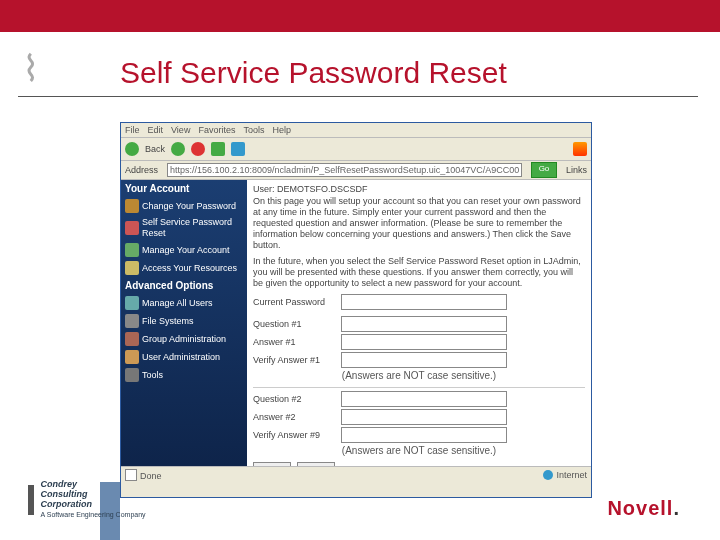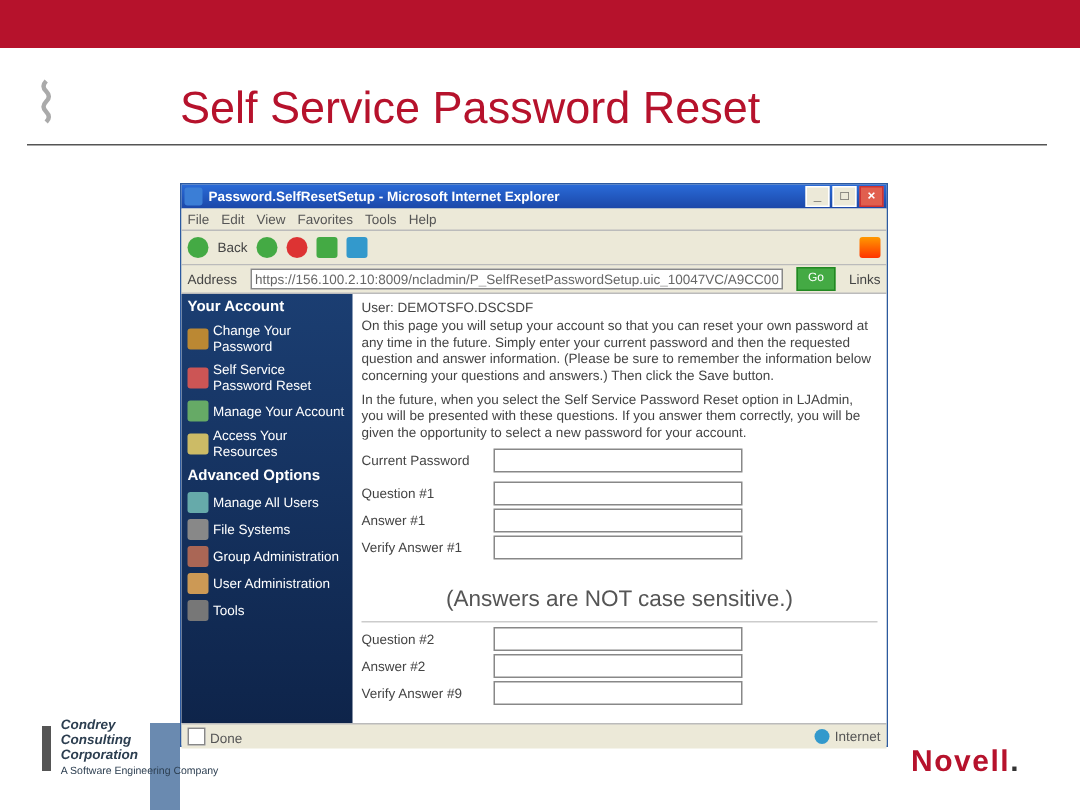--- a/index.html
+++ b/index.html
@@ -14,58 +14,51 @@
   .winbtn{width:14px;height:12px;background:#ece9d8;border:1px solid #fff;margin-left:2px;text-align:center;line-height:10px;font-size:9px;color:#333}
   .winbtn.close{background:#e15f4f;color:#fff;border-color:#c33}
   .ie-menu{height:14px;background:#ece9d8;border-bottom:1px solid #bbb;display:flex;gap:8px;padding:0 4px;align-items:center;color:#555;font-size:9px}
   .ie-tb{height:22px;background:#ece9d8;border-bottom:1px solid #bbb;display:flex;align-items:center;gap:6px;padding:0 4px}
   .ie-tb .ico{width:14px;height:14px;border-radius:2px}
   .ie-addr{height:18px;background:#ece9d8;border-bottom:1px solid #bbb;display:flex;align-items:center;padding:0 4px;gap:9px;font-size:9px}
   .ie-addr input{flex:1;height:12px;font-size:9px;border:1px solid #888;padding:0 2px;color:#666}
   .gobtn{width:24px;height:14px;background:#4a4;border:1px solid #282;color:#fff;text-align:center;line-height:12px;font-size:8px}
   
   .content{display:flex;height:286px;background:#fff}
-  .side{width:114px;background:linear-gradient(#1b3e72,#0e244a);color:#fff;font-size:9px;overflow:hidden}
+  .side{width:126px;background:linear-gradient(#1b3e72,#0e244a);color:#fff;font-size:9px;overflow:hidden}
   .side .hd{font-weight:bold;padding:3px 4px;font-size:10px}
   .side .itm{display:flex;align-items:center;gap:3px;padding:2px 4px;line-height:11px}
   .side .itm .ic{width:14px;height:14px;border-radius:2px;flex:none}
   .main{flex:1;padding:4px 6px;color:#444;font-size:9px;overflow:hidden}
   .main .usr{font-size:9px;margin-bottom:2px}
   .main p{margin:0 0 5px 0;line-height:11px}
   .frm label{display:inline-block;width:84px;margin-right:4px}
   .frm input{border:1px solid #888;height:12px;width:160px;font-size:9px}
   .frm .row{margin-bottom:2px}
-  .note{text-align:center;font-size:15px;color:#555;margin:18px 0 6px}
+  .note{text-align:center;font-size:10px;color:#555;margin:2px 0 6px}
   .divider{border-top:1px solid #ccc;margin:3px 0}
   .btn{border:1px solid #888;background:#efefef;padding:1px 6px;font-size:9px;margin-right:4px}
   .statusbar{height:16px;background:#ece9d8;border-top:1px solid #bbb;display:flex;align-items:center;padding:0 4px;font-size:9px;color:#555}
   .statusbar .done{flex:0 0 auto;display:flex;align-items:flex-end;gap:3px}
   .statusbar .inet{margin-left:auto;display:flex;align-items:center;gap:3px}
   
   .novell{position:absolute;bottom:20px;right:40px;color:#b6122c;font-size:20px;font-weight:bold;letter-spacing:1px;font-family:Liberation Sans, sans-serif}
   .condrey{position:absolute;bottom:20px;left:28px;font-size:9px;color:#2c3e50;text-align:left;line-height:10px}
   .condrey .bar{display:inline-block;width:6px;height:30px;background:#555;margin-right:4px;vertical-align:middle}
   .bluevert{position:absolute;bottom:0;left:100px;width:20px;height:58px;background:#6a8ab0}
 </style>
 </head>
 <body>
 
 <div class="redbar"></div>
 <div class="squiggle">⌇</div>
 <div class="title">Self Service Password Reset</div>
 <div class="hr"></div>
 
 <div class="ie">
-  <div class="ie-titlebar">
-    <span style="width:12px;height:12px;background:#3b7ed6;border-radius:2px"></span>
-    <span class="t">Password.SelfResetSetup - Microsoft Internet Explorer</span>
-    <span class="winbtn">_</span>
-    <span class="winbtn">□</span>
-    <span class="winbtn close">×</span>
-  </div>
   <div class="ie-menu">
     <span>File</span>
     <span>Edit</span>
     <span>View</span>
     <span>Favorites</span>
     <span>Tools</span>
     <span>Help</span>
   </div>
   <div class="ie-tb">
     <span class="ico" style="background:#4a4;border-radius:50%"></span>

